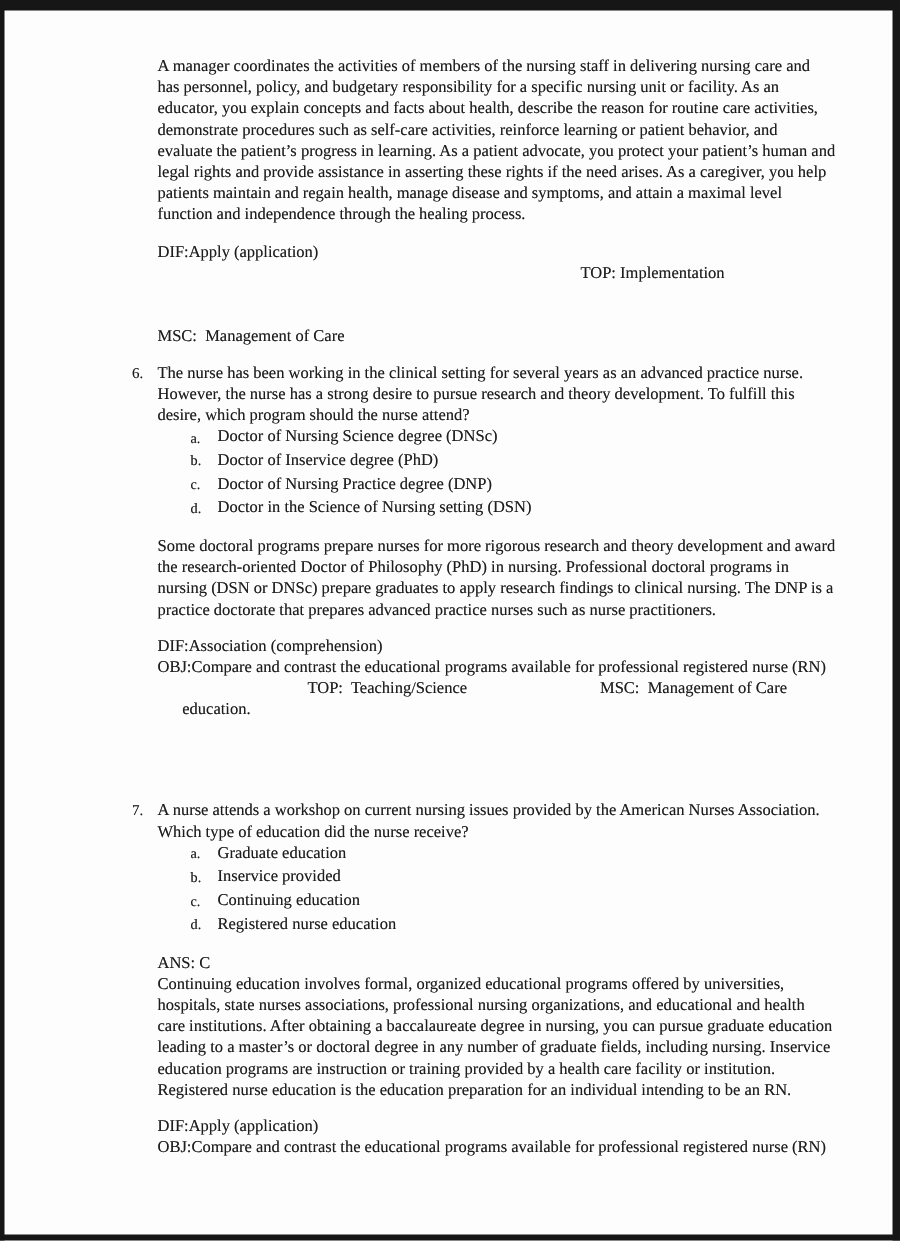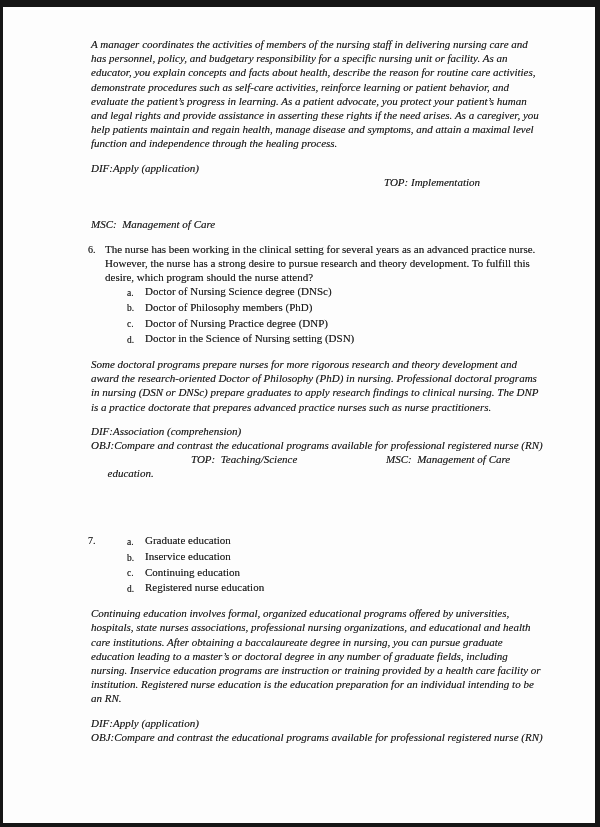--- a/index.html
+++ b/index.html
@@ -18,25 +18,25 @@
 
   .content{
     position:absolute;
     left:88px;top:30px;width:470px;
     font-size:11px;line-height:14.2px;
     color:#1e1e1e;
     text-shadow:0 0 0.4px rgba(20,20,20,0.55);
   }
   .block{margin-top:10px;}
   .block:first-child{margin-top:7px;}
-  .indent{margin-left:3px;font-style:italic;}
+  .indent{margin-left:17px;}
   .para{width:452px;}
 
   .meta-line{white-space:pre;position:relative;}
-  .meta-top-abs{position:absolute;left:293px;top:0;white-space:pre;}
+  .meta-top-abs{position:absolute;left:282px;top:0;white-space:pre;}
   .meta-top-abs2{position:absolute;left:100px;top:0;white-space:pre;}
   .meta-msc-abs{position:absolute;left:295px;top:0;white-space:pre;}
 
   .question{display:flex;align-items:flex-start;}
   .qnum{width:17px;flex:0 0 17px;font-size:10px;padding-top:1px;}
   .qstem{flex:1;width:453px;}
 
   .option{display:flex;margin-left:22px;}
   .opt-letter{width:18px;flex:0 0 18px;font-size:9.5px;padding-top:1.5px;}
   .opt-text{flex:1;}
@@ -66,21 +66,21 @@
   <div class="block question">
     <div class="qnum">6.</div>
     <div class="qstem">
       <div>The nurse has been working in the clinical setting for several years as an advanced practice nurse. However, the nurse has a strong desire to pursue research and theory development. To fulfill this desire, which program should the nurse attend?</div>
       <div class="option">
         <span class="opt-letter">a.</span>
         <span class="opt-text">Doctor of Nursing Science degree (DNSc)</span>
       </div>
       <div class="option">
         <span class="opt-letter">b.</span>
-        <span class="opt-text">Doctor of Philosophy members (PhD)</span>
+        <span class="opt-text">Doctor of Inservice degree (PhD)</span>
       </div>
       <div class="option">
         <span class="opt-letter">c.</span>
         <span class="opt-text">Doctor of Nursing Practice degree (DNP)</span>
       </div>
       <div class="option">
         <span class="opt-letter">d.</span>
         <span class="opt-text">Doctor in the Science of Nursing setting (DSN)</span>
       </div>
     </div>
@@ -96,40 +96,42 @@
     <div class="meta-line">
       <span>education.</span>
       <span class="meta-top-abs2">TOP:  Teaching/Science</span>
       <span class="meta-msc-abs">MSC:  Management of Care</span>
     </div>
   </div>
 
   <div class="block question">
     <div class="qnum">7.</div>
     <div class="qstem">
+      <div>A nurse attends a workshop on current nursing issues provided by the American Nurses Association. Which type of education did the nurse receive?</div>
       <div class="option">
         <span class="opt-letter">a.</span>
         <span class="opt-text">Graduate education</span>
       </div>
       <div class="option">
         <span class="opt-letter">b.</span>
-        <span class="opt-text">Inservice education</span>
+        <span class="opt-text">Inservice provided</span>
       </div>
       <div class="option">
         <span class="opt-letter">c.</span>
         <span class="opt-text">Continuing education</span>
       </div>
       <div class="option">
         <span class="opt-letter">d.</span>
         <span class="opt-text">Registered nurse education</span>
       </div>
     </div>
   </div>
 
   <div class="block indent">
+    <div class="ans-line">ANS: C</div>
     <div class="para">Continuing education involves formal, organized educational programs offered by universities, hospitals, state nurses associations, professional nursing organizations, and educational and health care institutions. After obtaining a baccalaureate degree in nursing, you can pursue graduate education leading to a master’s or doctoral degree in any number of graduate fields, including nursing. Inservice education programs are instruction or training provided by a health care facility or institution. Registered nurse education is the education preparation for an individual intending to be an RN.</div>
   </div>
 
   <div class="block indent">
     <div class="meta-line">DIF:Apply (application)</div>
     <div class="meta-line">OBJ:Compare and contrast the educational programs available for professional registered nurse (RN)</div>
   </div>
 
 </div>
 

